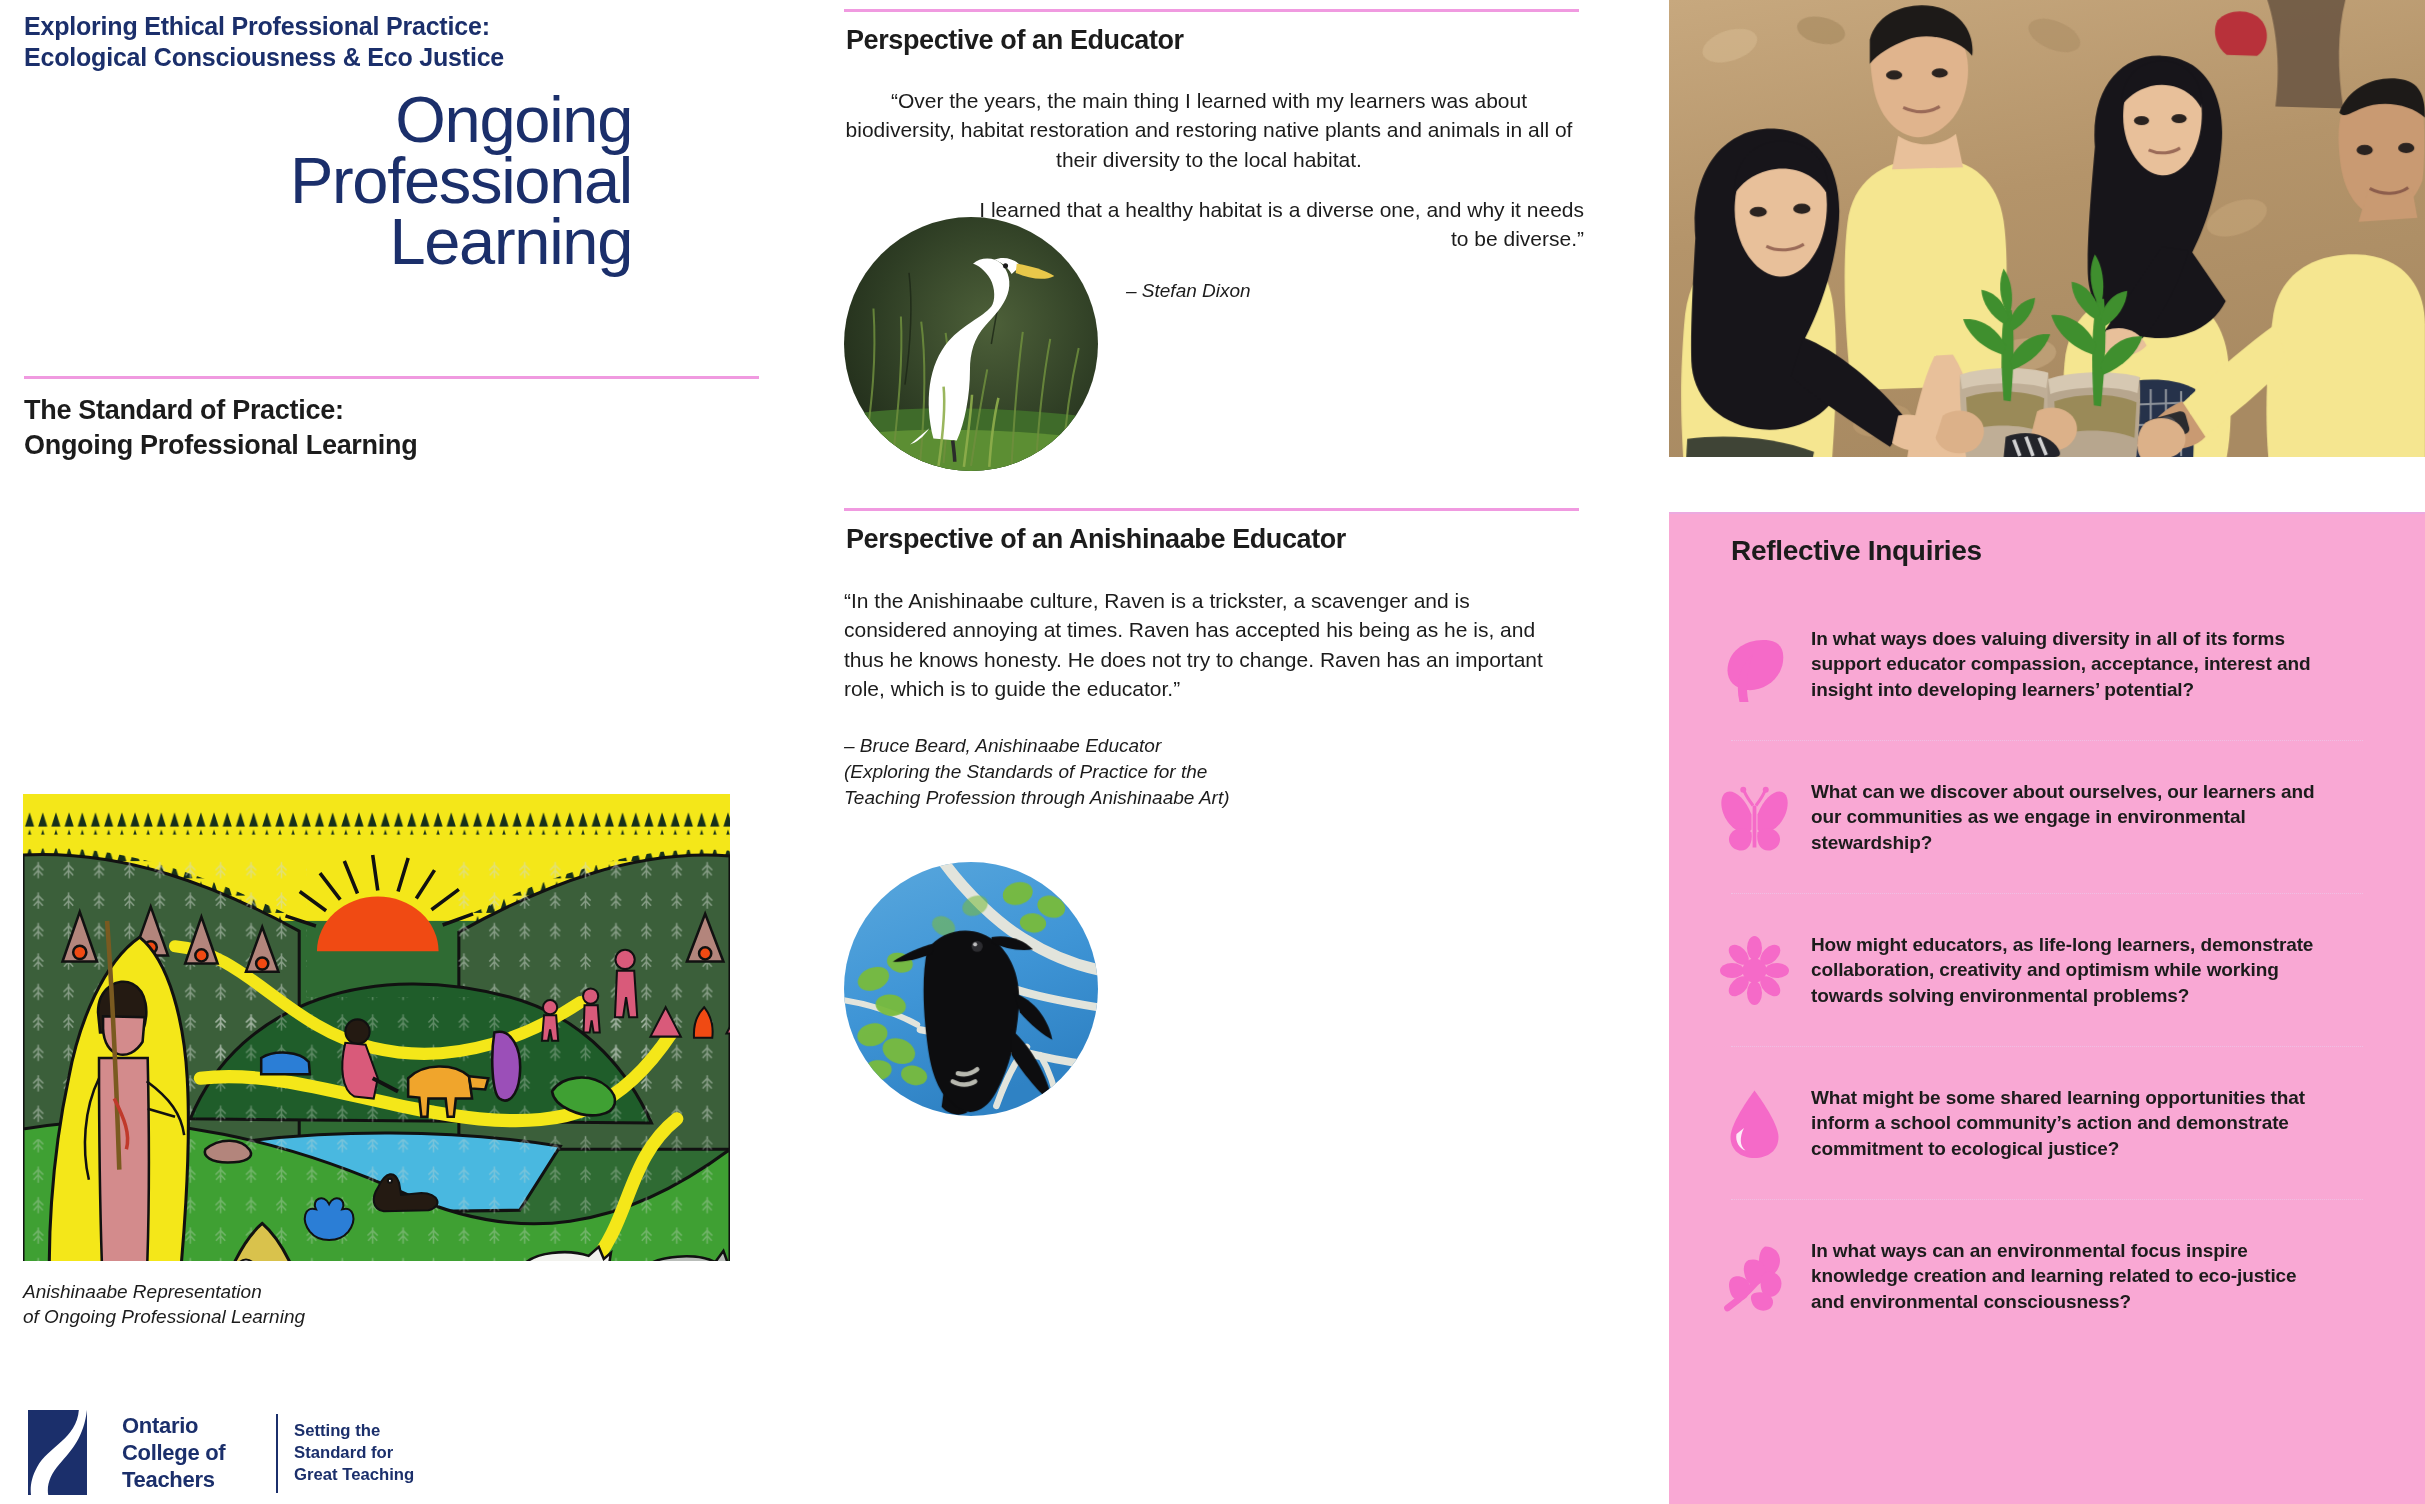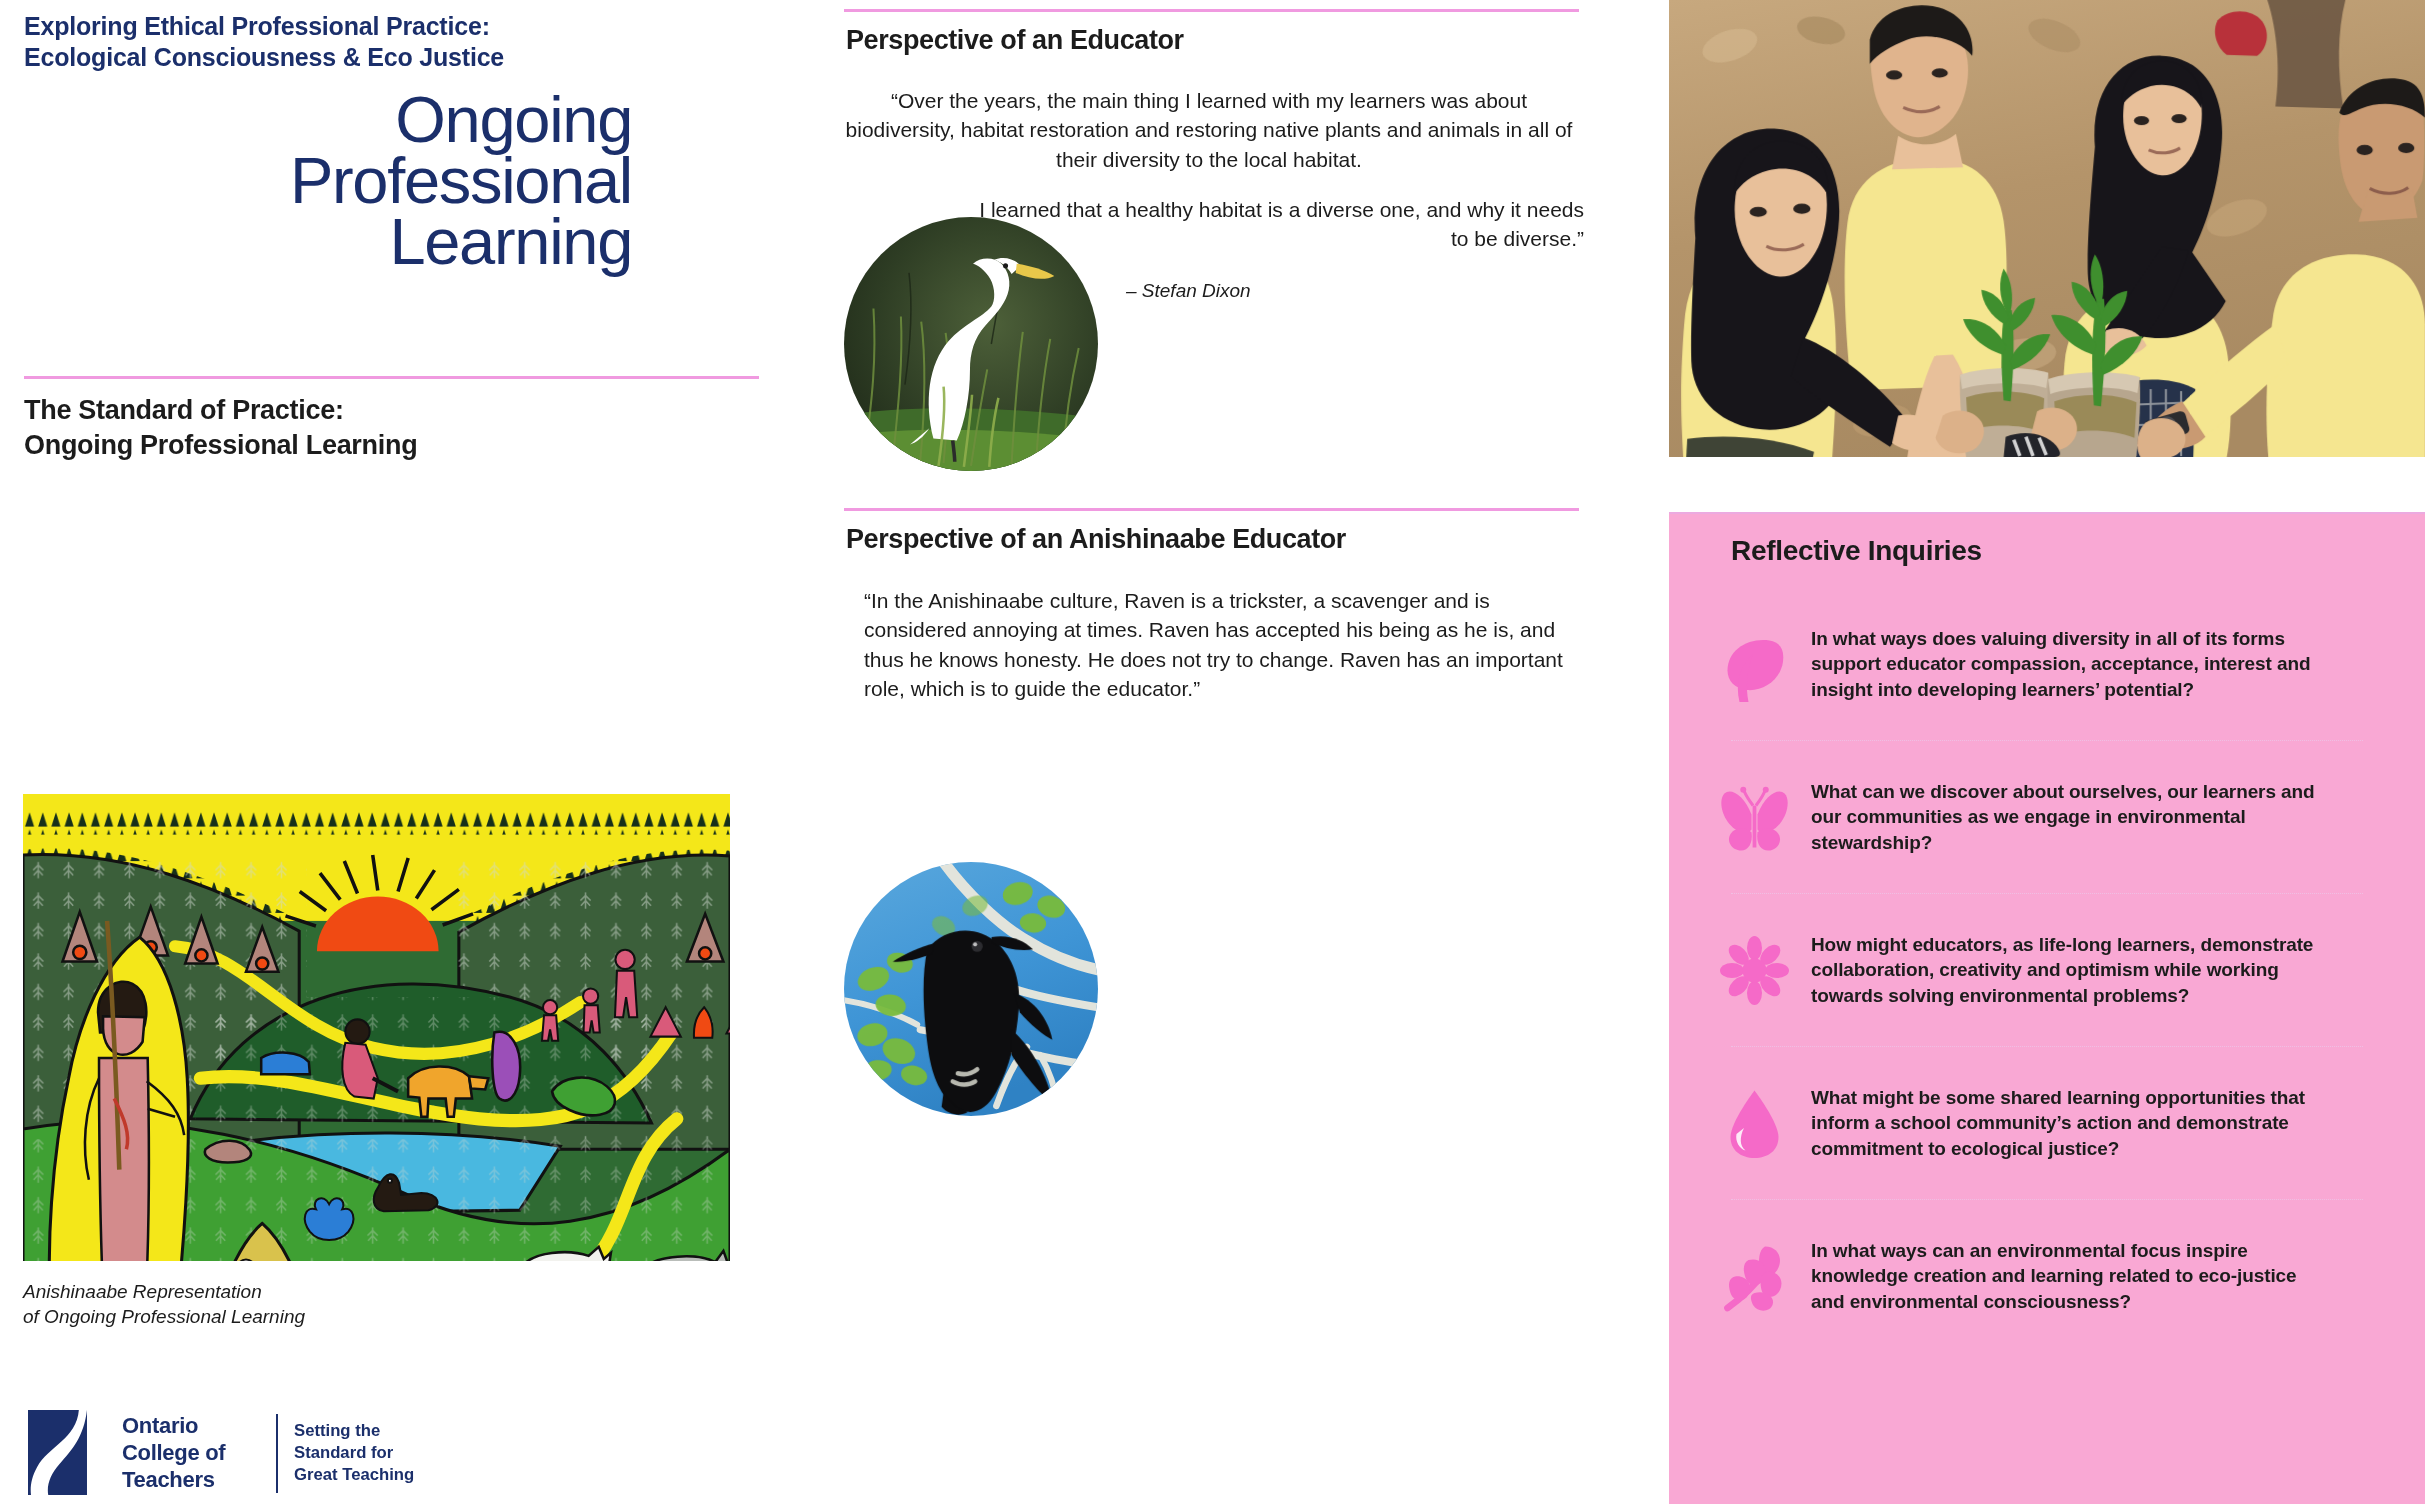--- a/index.html
+++ b/index.html
@@ -83,21 +83,21 @@
     position: absolute; font-size: 21px; line-height: 1.4;
     color: #1c1c1c; font-weight: 400;
   }
   .q1a { left: 839px; top: 86px; width: 740px; text-align: center; }
   .q1b { left: 960px; top: 195px; width: 624px; text-align: right; }
   .q1-attr {
     position: absolute; left: 1126px; top: 280px; width: 456px;
     font-size: 19px; font-style: italic; color: #1c1c1c;
   }
 
-  .q2a { left: 844px; top: 586px; width: 730px; text-align: left; margin-left: 20px; }
+  .q2a { left: 844px; top: 586px; width: 730px; text-align: left; }
   .q2-attr {
     position: absolute; left: 844px; top: 733px; width: 558px;
     font-size: 19px; line-height: 1.38; font-style: italic; color: #1c1c1c;
   }
 
   .circ-img {
     position: absolute; border-radius: 50%; overflow: hidden;
   }
   .circ1 { left: 844px; top: 217px; width: 254px; height: 254px; }
   .circ2 { left: 844px; top: 862px; width: 254px; height: 254px; }
@@ -449,20 +449,25 @@
         <path d="M186 490 C196 420 200 372 196 334"></path>
           <path d="M236 492 C244 426 250 386 252 350"></path>
         <path d="M286 492 C290 430 296 390 304 356"></path>
       </g>
     </svg>
   </div>
 
   <div class="rule-pink rule2b"></div>
   <div class="persp-head p2-head">Perspective of an Anishinaabe Educator</div>
   <div class="quote q2a">“In the Anishinaabe culture, Raven is a trickster, a scavenger and is considered annoying at times. Raven has accepted his being as he is, and thus he knows honesty. He does not try to change. Raven has an important role, which is to guide the educator.”</div>
+  <div class="q2-attr">
+    <div>– Bruce Beard, Anishinaabe Educator</div>
+    <div>(Exploring the Standards of Practice for the</div>
+    <div>Teaching Profession through Anishinaabe Art)</div>
+  </div>
 
   <div class="circ-img circ2">
     <svg viewBox="0 0 500 500" aria-hidden="true">
       <defs>
         <linearGradient id="sky" x1="0" y1="0" x2="0.4" y2="1">
           <stop offset="0%" stop-color="#5aa8dd"></stop>
             <stop offset="55%" stop-color="#3f95d6"></stop>
             <stop offset="100%" stop-color="#2f82c4"></stop>
         </linearGradient>
       </defs>

